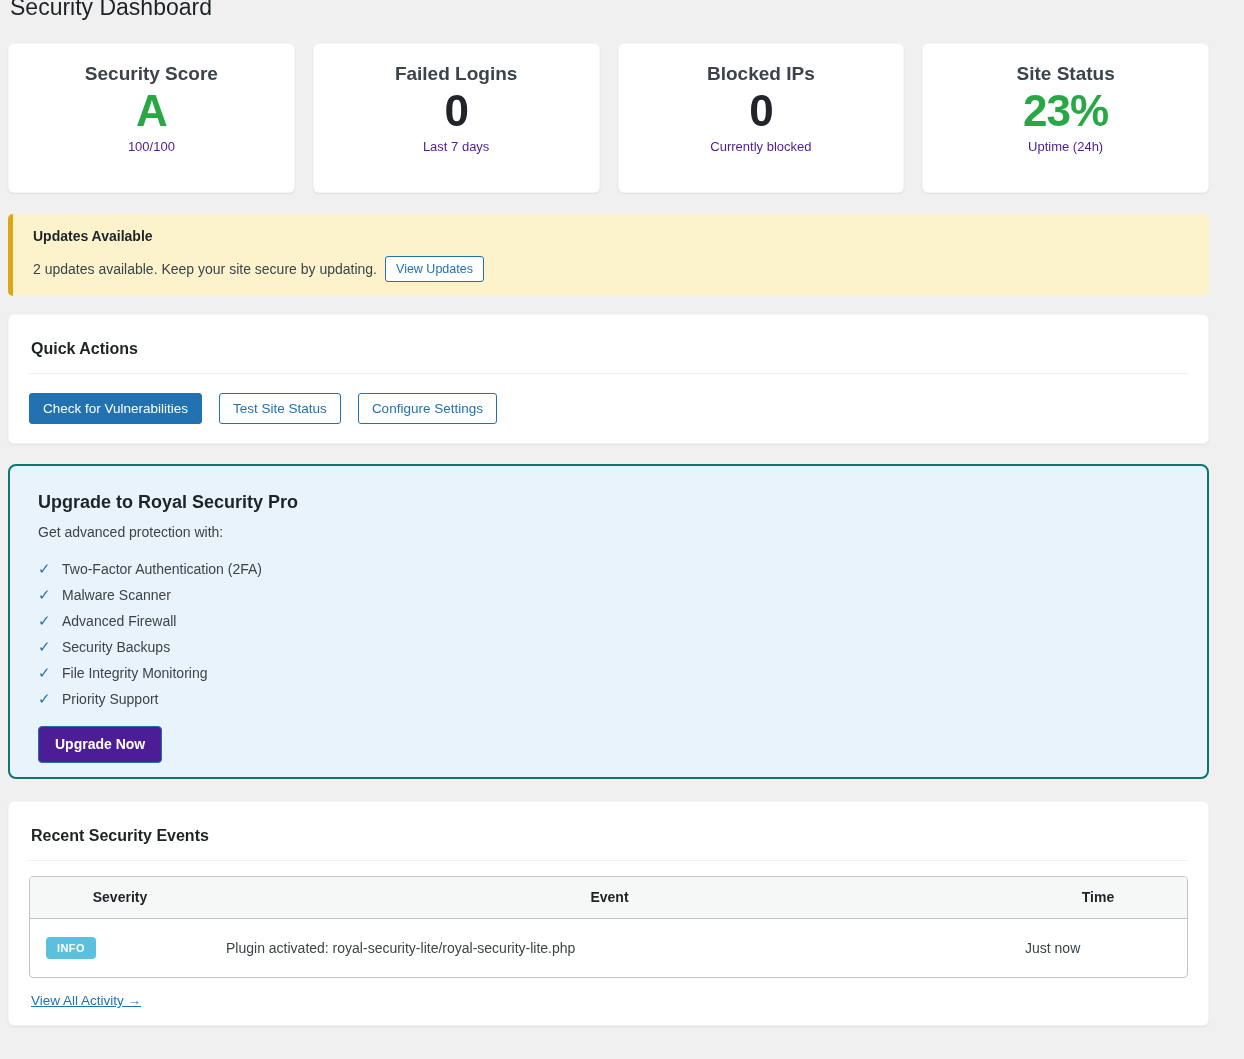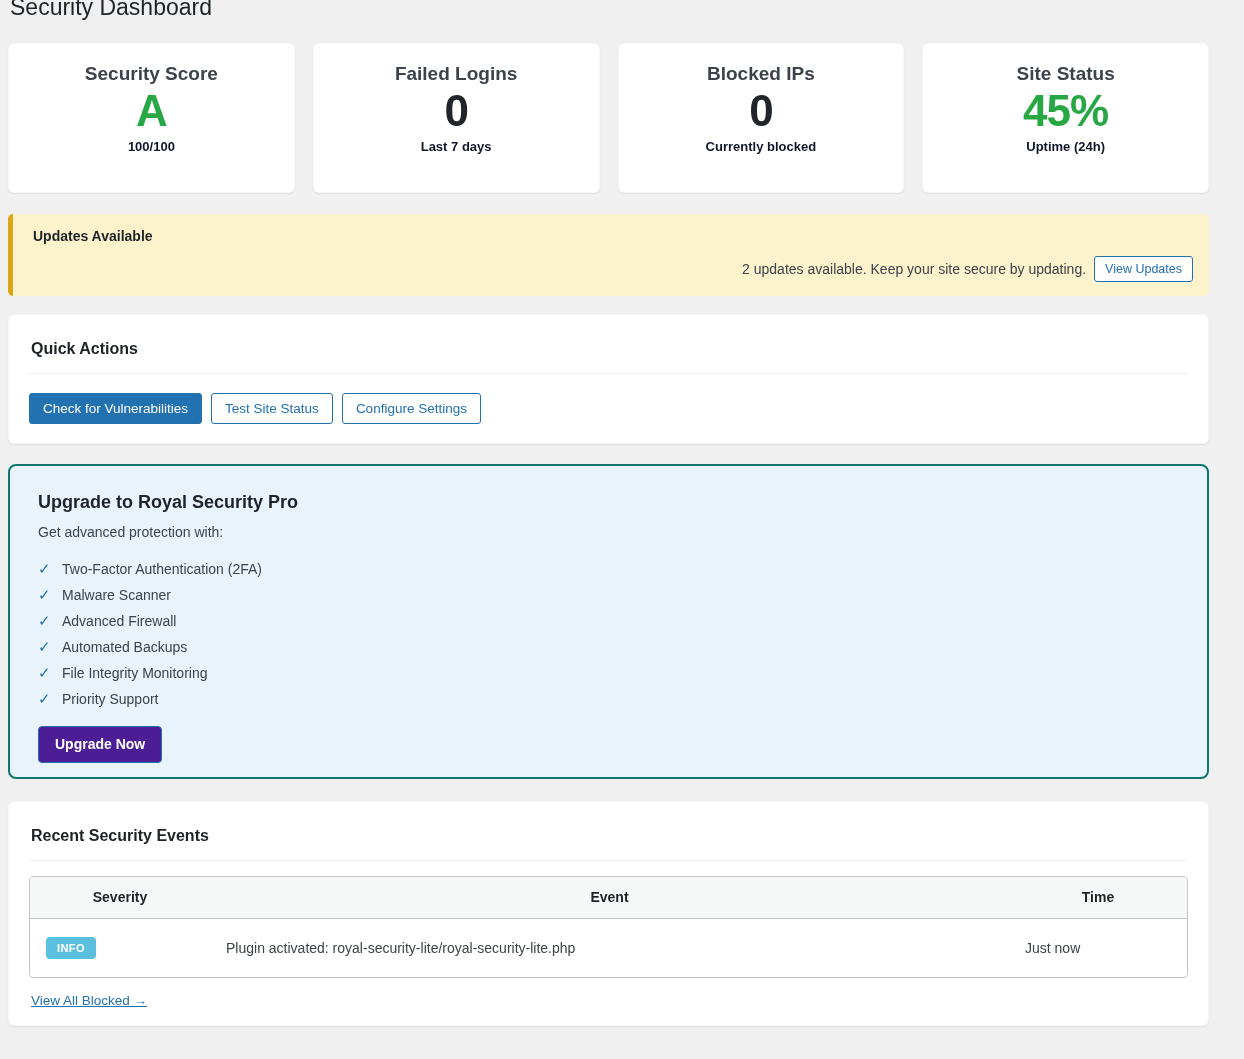--- a/index.html
+++ b/index.html
@@ -28,51 +28,51 @@
     box-shadow: 0 1px 2px rgba(0,0,0,0.07);
   }
   .stat-card {
     flex: 1;
     height: 150px;
     text-align: center;
     padding-top: 21px;
   }
   .stat-label { font-size: 19px; font-weight: 600; color: #3c434a; line-height: 17px; }
   .stat-value { font-size: 44px; font-weight: 700; line-height: 52px; margin-top: 3px; letter-spacing: -1px; }
-  .stat-sub { font-size: 13px; color: #0f172a; line-height: 15px; margin-top: 2px; font-weight: bold; }
+  .stat-sub { font-size: 13px; color: #4c1d95; line-height: 15px; margin-top: 2px; }
 
   
   .notice {
     margin-top: 21px;
     background: #fcf3cd;
     border-left: 5px solid #dba617;
     border-radius: 5px;
     padding: 14px 16px 30px 20px;
     height: 82px;
   }
   .notice-title { font-size: 14px; font-weight: 700; color: #1d2327; line-height: 17px; }
-  .notice-body { margin-top: 11px; font-size: 14px; color: #3c434a; display: flex; align-items: center; gap: 8px; justify-content: flex-end; }
+  .notice-body { margin-top: 11px; font-size: 14px; color: #3c434a; display: flex; align-items: center; gap: 8px; }
 
   .btn { cursor: pointer; font-family: "Liberation Sans", sans-serif; white-space: nowrap; }
   .btn-small-secondary {
     background: #fff;
     border: 1px solid #2271b1;
     color: #2271b1;
     font-size: 12.5px;
     padding: 4px 10px;
     border-radius: 3px;
     line-height: 16px;
   }
 
   
   .section { margin-top: 18px; padding: 20px; }
   .section h2 { font-size: 16px; font-weight: 600; color: #1d2327; line-height: 23px; margin: 2px 0 0 2px; }
   .divider { border-bottom: 1px solid #f0f0f1; margin-top: 13px; }
   .qa-card { height: 130px; }
-  .btn-row { display: flex; gap: 9px; margin-top: 19px; }
+  .btn-row { display: flex; gap: 17px; margin-top: 19px; }
   .btn-primary {
     background: #2271b1;
     border: 1px solid #2271b1;
     color: #fff;
     font-size: 13.5px;
     padding: 6px 13px;
     border-radius: 3px;
     line-height: 17px;
   }
   .btn-secondary {
@@ -175,21 +175,21 @@
       <div class="stat-value" style="color: rgb(33, 37, 41);">0</div>
       <div class="stat-sub">Last 7 days</div>
     </div>
     <div class="card stat-card">
       <div class="stat-label">Blocked IPs</div>
       <div class="stat-value" style="color: rgb(33, 37, 41);">0</div>
       <div class="stat-sub">Currently blocked</div>
     </div>
     <div class="card stat-card">
       <div class="stat-label">Site Status</div>
-      <div class="stat-value" style="color: rgb(40, 167, 69);">45%</div>
+      <div class="stat-value" style="color: rgb(40, 167, 69);">23%</div>
       <div class="stat-sub">Uptime (24h)</div>
     </div>
   </div>
 
   <div class="notice">
     <div class="notice-title">Updates Available</div>
     <div class="notice-body">
       <span>2 updates available. Keep your site secure by updating.</span>
       <button class="btn btn-small-secondary">View Updates</button>
     </div>
@@ -216,21 +216,21 @@
       <li>
         <span class="check">✓</span>
         <span>Malware Scanner</span>
       </li>
       <li>
         <span class="check">✓</span>
         <span>Advanced Firewall</span>
       </li>
       <li>
         <span class="check">✓</span>
-        <span>Automated Backups</span>
+        <span>Security Backups</span>
       </li>
       <li>
         <span class="check">✓</span>
         <span>File Integrity Monitoring</span>
       </li>
       <li>
         <span class="check">✓</span>
         <span>Priority Support</span>
       </li>
     </ul>
@@ -251,16 +251,16 @@
       <tbody>
         <tr>
           <td>
             <span class="badge-info">INFO</span>
           </td>
           <td>Plugin activated: royal-security-lite/royal-security-lite.php</td>
           <td>Just now</td>
         </tr>
       </tbody>
     </table>
-    <a class="view-all">View All Blocked →</a>
+    <a class="view-all">View All Activity →</a>
   </div>
 
 </div>
 
 </body></html>

